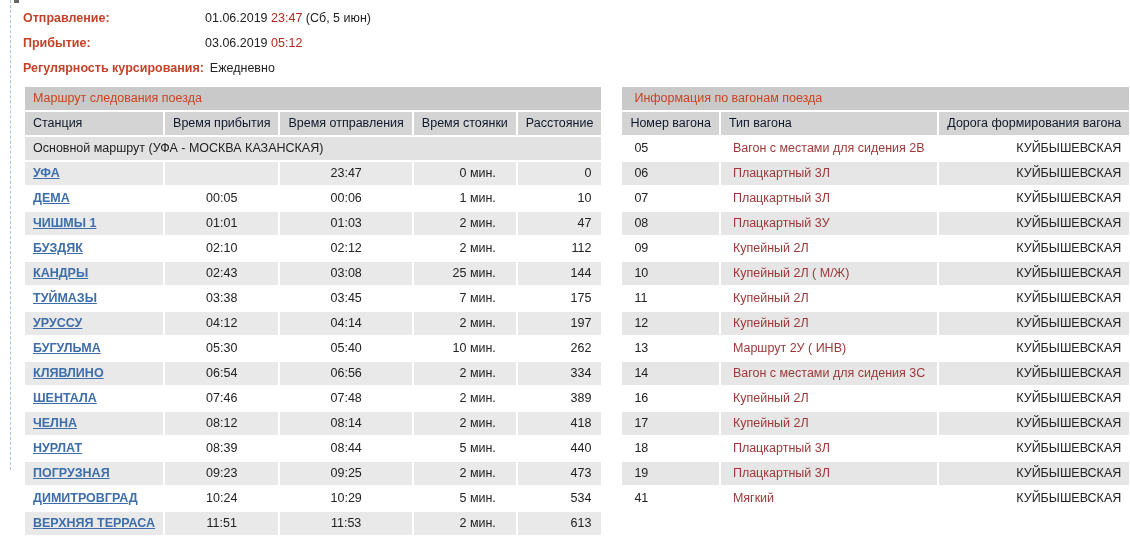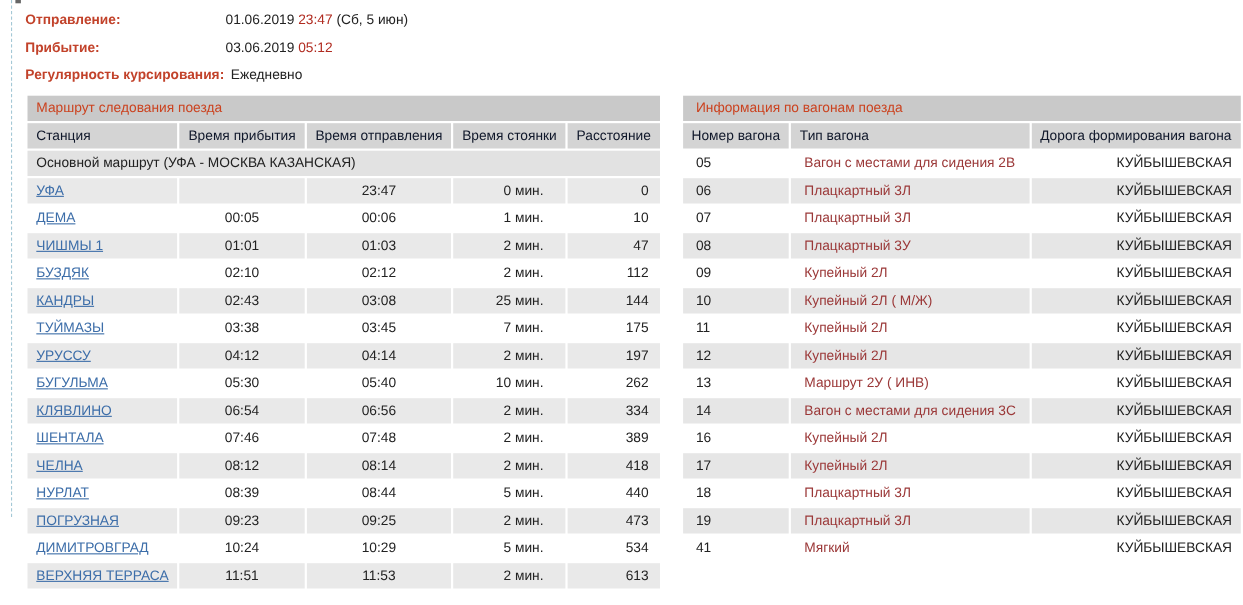--- a/index.html
+++ b/index.html
@@ -34,21 +34,21 @@
     background:var(--title-bg, #c9c9c9); color:var(--accent, #cb4320);
     font-weight:bold; font-size:13.5px;margin-top:12px;
   }
   .tbl-subtitle { background:var(--subtitle-bg, #e2e2e2); color:#222; }
   .tbl th { background:var(--header-bg, #d4d4d4); color:#0f172a; }
   .tbl th.c { text-align:center; }
 
   .route tr.alt td { background:var(--row-alt-bg, #e9e9e9); }
   .wagons tr.alt td { background:var(--wagons-row-alt-bg, #e6e6e6); }
 
-  td.station a { color:var(--link, #3d6ea9); font-weight:normal; text-decoration:underline; cursor:pointer; }
+  td.station a { color:var(--link, #3d6ea9); font-weight:bold; text-decoration:underline; cursor:pointer; }
   td.center { text-align:center; }
   td.stop { text-align:right; padding-right:20px; }
   td.dist { text-align:right; padding-right:10px; }
 
   .wagons td { padding:0 12px; }
   td.wtype { color:var(--wagon-type, #9b3838); }
   td.wroad { text-align:right; padding-right:8px; }
 </style>
 </head>
 <body>

